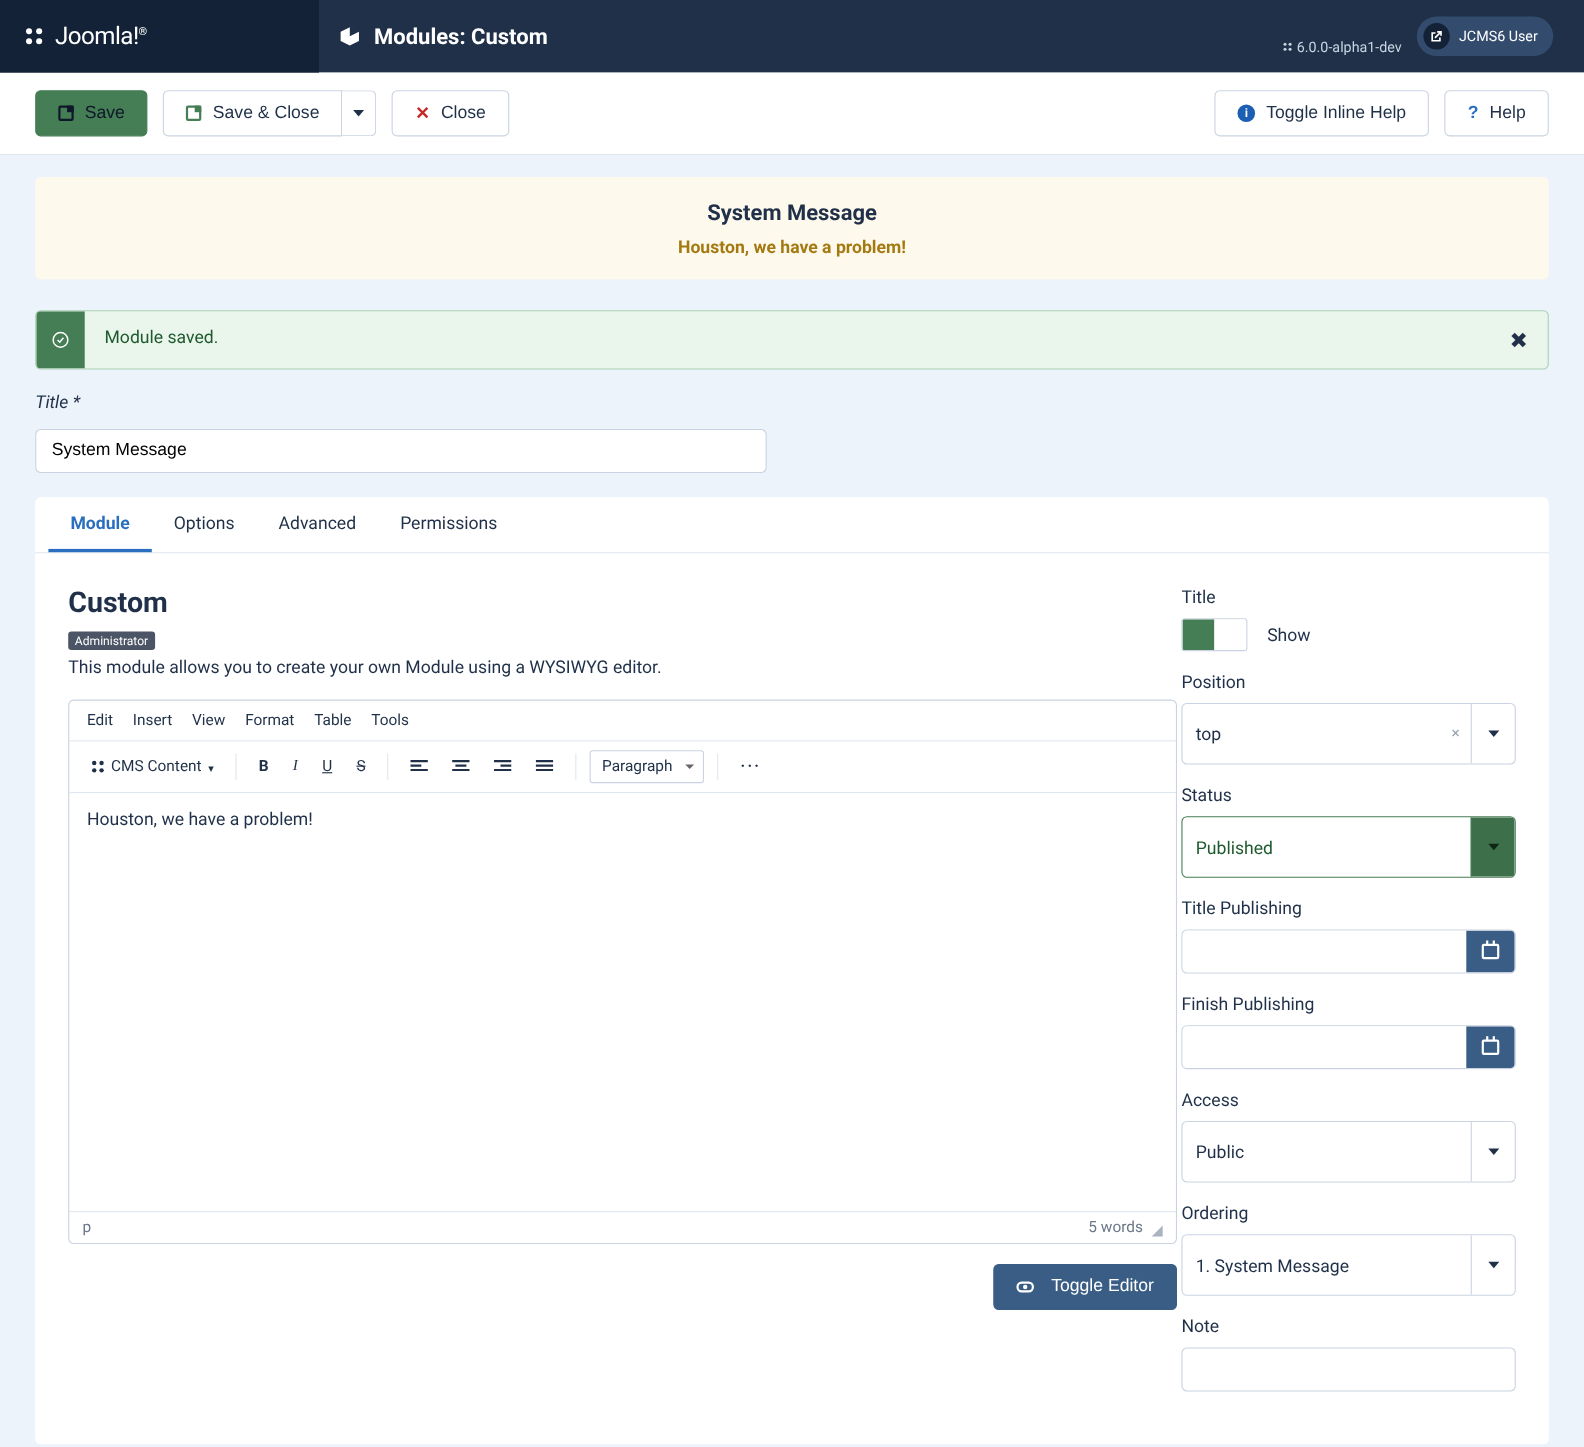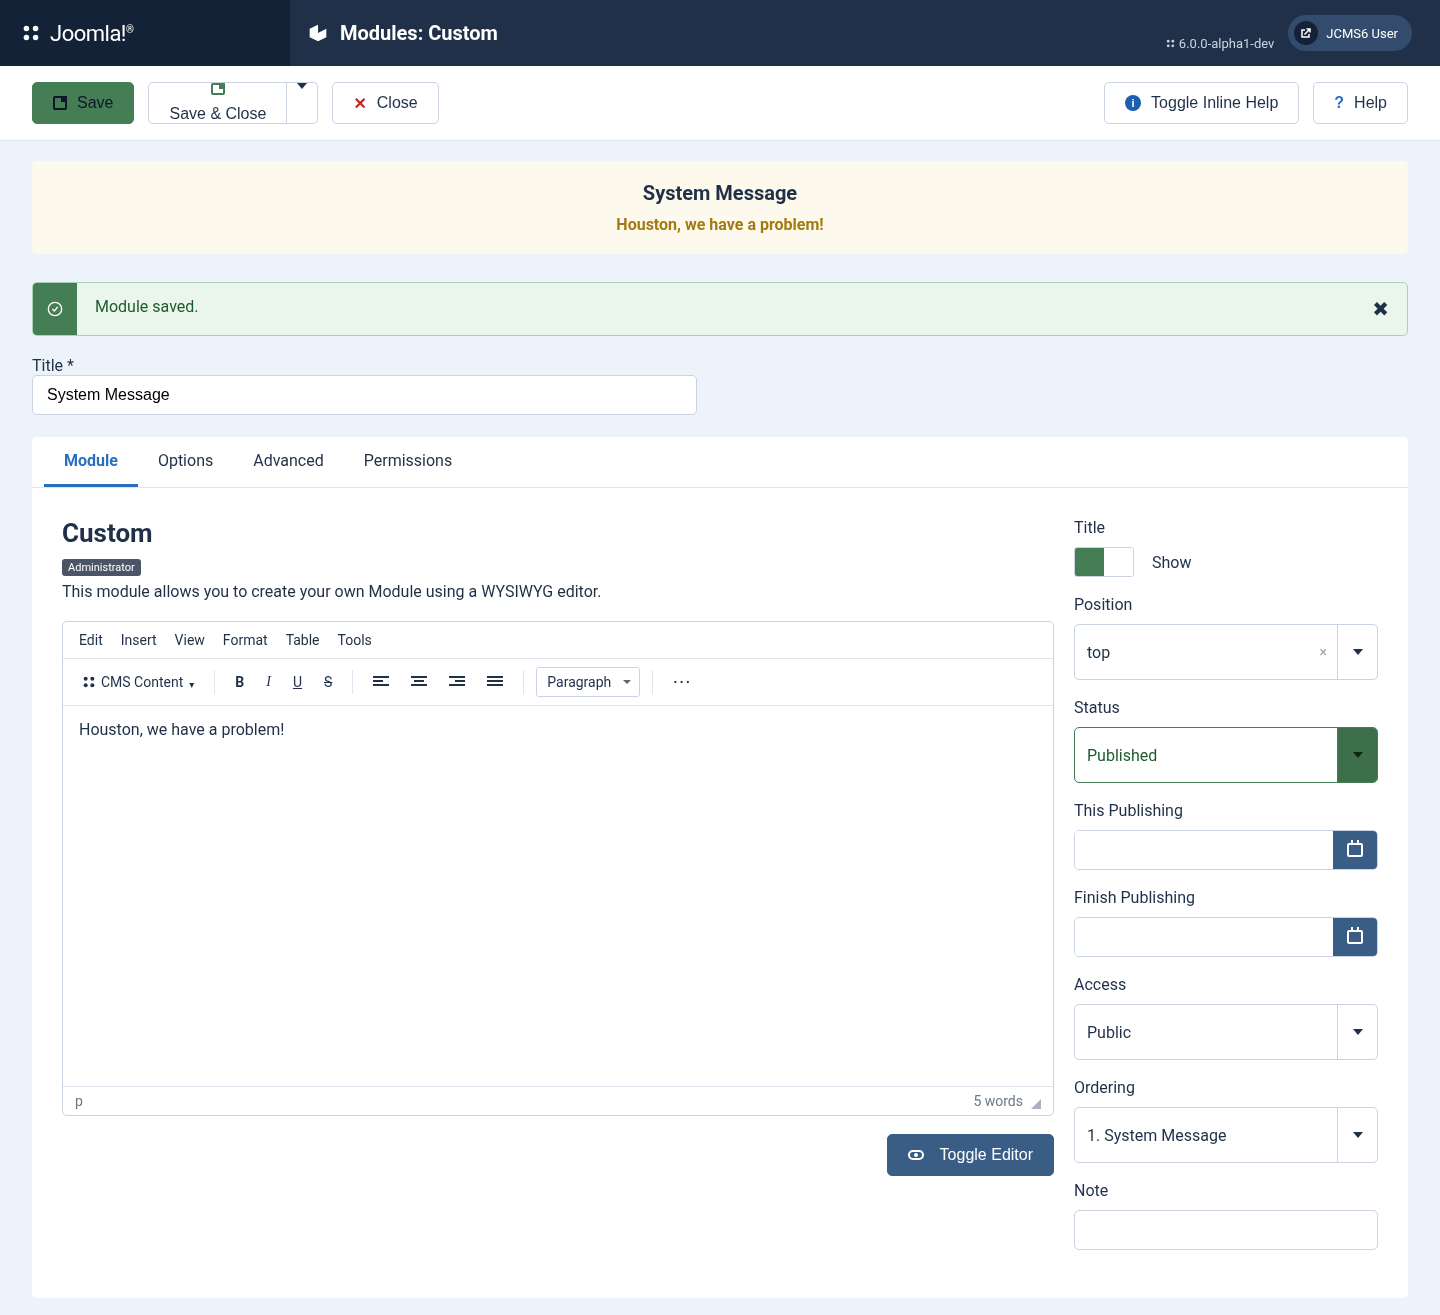--- a/index.html
+++ b/index.html
@@ -8,47 +8,47 @@
 .brand { width: 290px; display: flex; align-items: center; padding: 0 20px; background: #132236; height: 100%; }
 .brand-logo { font-weight: 400; font-size: 22px; letter-spacing: -0.5px; display: flex; align-items: center; gap: 8px; }
 .brand-logo .reg { font-size: 10px; vertical-align: super; }
 .page-title { display: flex; align-items: center; gap: 12px; padding: 0 18px; font-size: 20px; font-weight: 700; }
 .header-right { margin-left: auto; display: flex; align-items: flex-end; gap: 14px; padding-right: 28px; font-size: 13px; color: #c8d4e2; }
 .user-pill { display: inline-flex; align-items: center; gap: 8px; background: #334c6d; padding: 6px 14px 6px 6px; border-radius: 999px; font-size: 13px; color: #fff; }
 .user-pill .open-icon { width: 24px; height: 24px; border-radius: 999px; background: #132236; display: inline-flex; align-items: center; justify-content: center; }
 .toolbar { background: #fff; padding: 16px 32px; display: flex; gap: 14px; align-items: center; border-bottom: 1px solid #e0e6ef; }
 .btn { display: inline-flex; align-items: center; gap: 10px; border: 1px solid #c9d3e1; background: #fff; color: #1f3048; border-radius: 5px; padding: 0 20px; height: 42px; font-size: 16px; cursor: pointer; }
 .btn-group { display: inline-flex; }
-.btn-group .btn { border-radius: 0; flex-direction: column; }
+.btn-group .btn { border-radius: 0; }
 .btn-group .btn:first-child { border-radius: 5px 0 0 5px; }
 .btn-group .btn:last-child { border-radius: 0 5px 5px 0; border-left: none; padding: 0 10px; }
 .btn-save { background: #457d54; border-color: #457d54; color: #0f172a; }
 .icon-save { display: inline-block; width: 14px; height: 14px; border: 2px solid currentColor; border-radius: 2px; position: relative; }
 .icon-save::after { content: ""; position: absolute; top: -2px; right: -2px; width: 6px; height: 6px; background: currentColor; }
 .icon-close { color: #c52827; font-weight: 700; }
 .icon-info { width: 16px; height: 16px; border-radius: 50%; background: #1c5fb2; display: inline-block; position: relative; }
 .icon-info::after { content: "i"; position: absolute; inset: 0; color: #fff; font-size: 11px; font-weight: 700; display: flex; align-items: center; justify-content: center; }
 .icon-help { color: #2a6fbf; font-weight: 700; }
 .toolbar-right { margin-left: auto; display: flex; gap: 14px; }
 .content { padding: 0 32px 40px; }
 .system-msg { background: #fdf9ed; border-radius: 5px; padding: 20px; text-align: center; margin-top: 20px; }
 .system-msg h3 { font-size: 20px; font-weight: 700; color: #1f3048; margin-bottom: 10px; }
 .system-msg p { color: #a47a10; font-weight: 700; font-size: 16px; }
 .alert-success { display: flex; align-items: stretch; background: #eaf5ec; border: 1px solid #a9d1b4; border-radius: 5px; margin-top: 28px; overflow: hidden; }
 .alert-success .alert-icon { width: 44px; background: #457d54; display: flex; align-items: center; justify-content: center; color: #fff; }
 .alert-success .alert-body { flex: 1; padding: 14px 18px; color: #1e5a2e; font-size: 16px; }
 .alert-success .alert-close { padding: 14px 18px; color: #1f3048; font-size: 20px; cursor: pointer; }
 .field-group { margin-top: 20px; }
-.field-group label { display: block; font-size: 16px; margin-bottom: 0; color: #1f3048; }
+.field-group label { display: block; font-size: 16px; margin-bottom: 15px; color: #1f3048; font-style: italic; }
 .text-input { width: 665px; height: 40px; border: 1px solid #c9d3e1; border-radius: 5px; padding: 0 14px; font-size: 16px; }
 .tabs-card { background: #fff; border-radius: 5px; margin-top: 22px; padding-bottom: 30px; }
 .tabs { display: flex; gap: 0; padding: 0 12px; border-bottom: 1px solid #e0e6ef; }
 .tab { padding: 14px 20px; font-size: 16px; color: #1f3048; cursor: pointer; border-bottom: 3px solid transparent; }
 .tab.active { color: #2a6fbf; font-weight: 700; border-bottom-color: #2a6fbf; }
-.columns { display: flex; gap: 20px; padding: 30px 30px 0 30px; }
+.columns { display: flex; gap: 4px; padding: 30px 30px 0 30px; }
 .col-main { flex: 1; min-width: 0; }
 .col-side { width: 304px; }
 .module-heading { font-size: 26px; font-weight: 700; margin-bottom: 8px; }
 .badge-admin { display: inline-block; background: #4c5566; color: #fff; font-size: 11px; padding: 2px 6px; border-radius: 3px; }
 .module-desc { font-size: 16px; margin-top: 6px; }
 .editor { border: 1px solid #c9d3e1; border-radius: 5px; margin-top: 20px; overflow: hidden; }
 .editor-menubar { display: flex; gap: 18px; padding: 10px 16px; border-bottom: 1px solid #e0e6ef; font-size: 14px; }
 .editor-menubar span { cursor: pointer; }
 .editor-toolbar { display: flex; align-items: center; gap: 6px; padding: 8px 10px; border-bottom: 1px solid #e0e6ef; font-size: 14px; flex-wrap: wrap; }
 .tb-btn { padding: 6px 8px; border-radius: 4px; cursor: pointer; display: inline-flex; align-items: flex-end; }
@@ -306,21 +306,21 @@
           <label>Status</label>
           <div class="select-wrap status">
             <div class="sel-body">Published</div>
             <div class="caret">
                 <div class="caret-arrow"></div>
               </div>
           </div>
         </div>
 
         <div class="side-field">
-          <label>This Publishing</label>
+          <label>Title Publishing</label>
           <div class="date-wrap">
             <input type="text" value="" style="">
             <div class="cal-btn">
                 <span class="cal-icon"></span>
               </div>
           </div>
         </div>
 
         <div class="side-field">
           <label>Finish Publishing</label>

